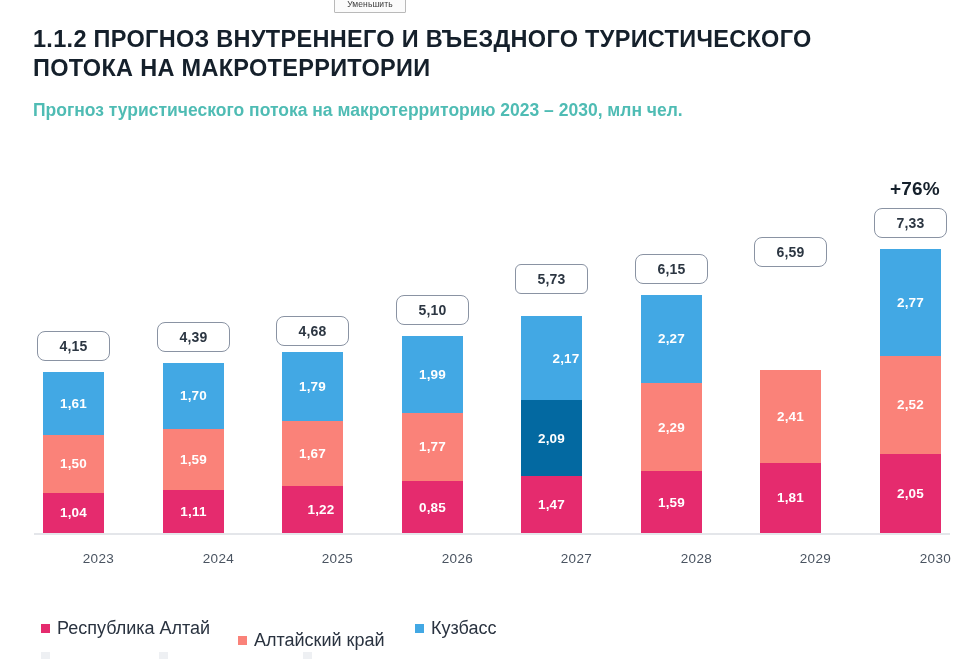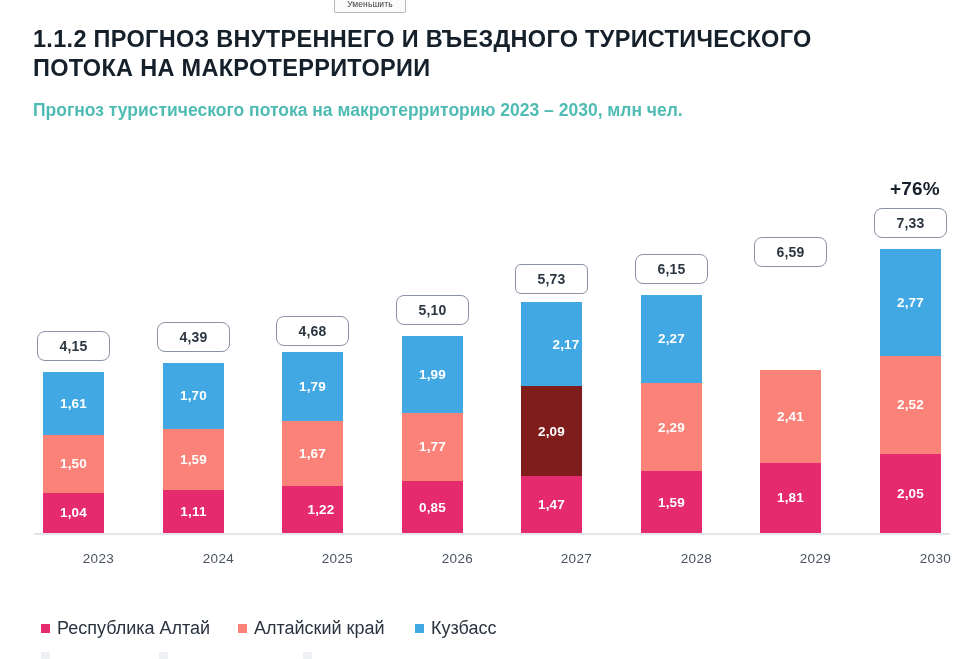--- a/index.html
+++ b/index.html
@@ -149,21 +149,21 @@
     font-size: 18px;
     color: #2a3340;
     white-space: nowrap;
   }
   .legend-swatch {
     width: 9px; height: 9px;
     margin-right: 7px;
     flex: 0 0 auto;
   }
   #legend-item-0 { left: 0px;   top: 0; }
-  #legend-item-1 { left: 197px; top: 0; }
+  #legend-item-1 { left: 197px; top: 12px; }
   #legend-item-2 { left: 374px; top: 0; }
 
   
   #legend-row-clipped {
     position: absolute;
     left: 41px; top: 652px;
     width: 500px; height: 7px;
     overflow: hidden;
   }
   .clip-ghost {
@@ -220,21 +220,21 @@
           <div class="seg seg-top" style="height: 77.013px; background: rgb(66, 168, 228);">1,99</div>
           <div class="seg seg-mid" style="height: 68.499px; background: rgb(250, 130, 121);">1,77</div>
           <div class="seg seg-bot" style="height: 51.858px; background: rgb(229, 43, 110);">0,85</div>
         </div>
         <div class="total-pill" style="bottom: 208.37px;">5,10</div>
         <div class="year-label">2026</div>
       </div>
       <div class="bar-group" style="left: 521px;">
         <div class="bar-stack">
           <div class="seg seg-top" style="height: 83.979px; background: rgb(66, 168, 228); padding-left: 29px;">2,17</div>
-          <div class="seg seg-mid" style="height: 90px; background: #7f1d1d;">2,09</div>
+          <div class="seg seg-mid" style="height: 76px; background: #0369a1;">2,09</div>
           <div class="seg seg-bot" style="height: 56.889px; background: rgb(229, 43, 110);">1,47</div>
         </div>
         <div class="total-pill" style="bottom: 239px; border-radius: 6px;">5,73</div>
         <div class="year-label">2027</div>
       </div>
       <div class="bar-group" style="left: 641px;">
         <div class="bar-stack">
           <div class="seg seg-top" style="height: 87.849px; background: rgb(66, 168, 228);">2,27</div>
           <div class="seg seg-mid" style="height: 88.623px; background: rgb(250, 130, 121);">2,29</div>
           <div class="seg seg-bot" style="height: 61.533px; background: rgb(229, 43, 110);">1,59</div>

